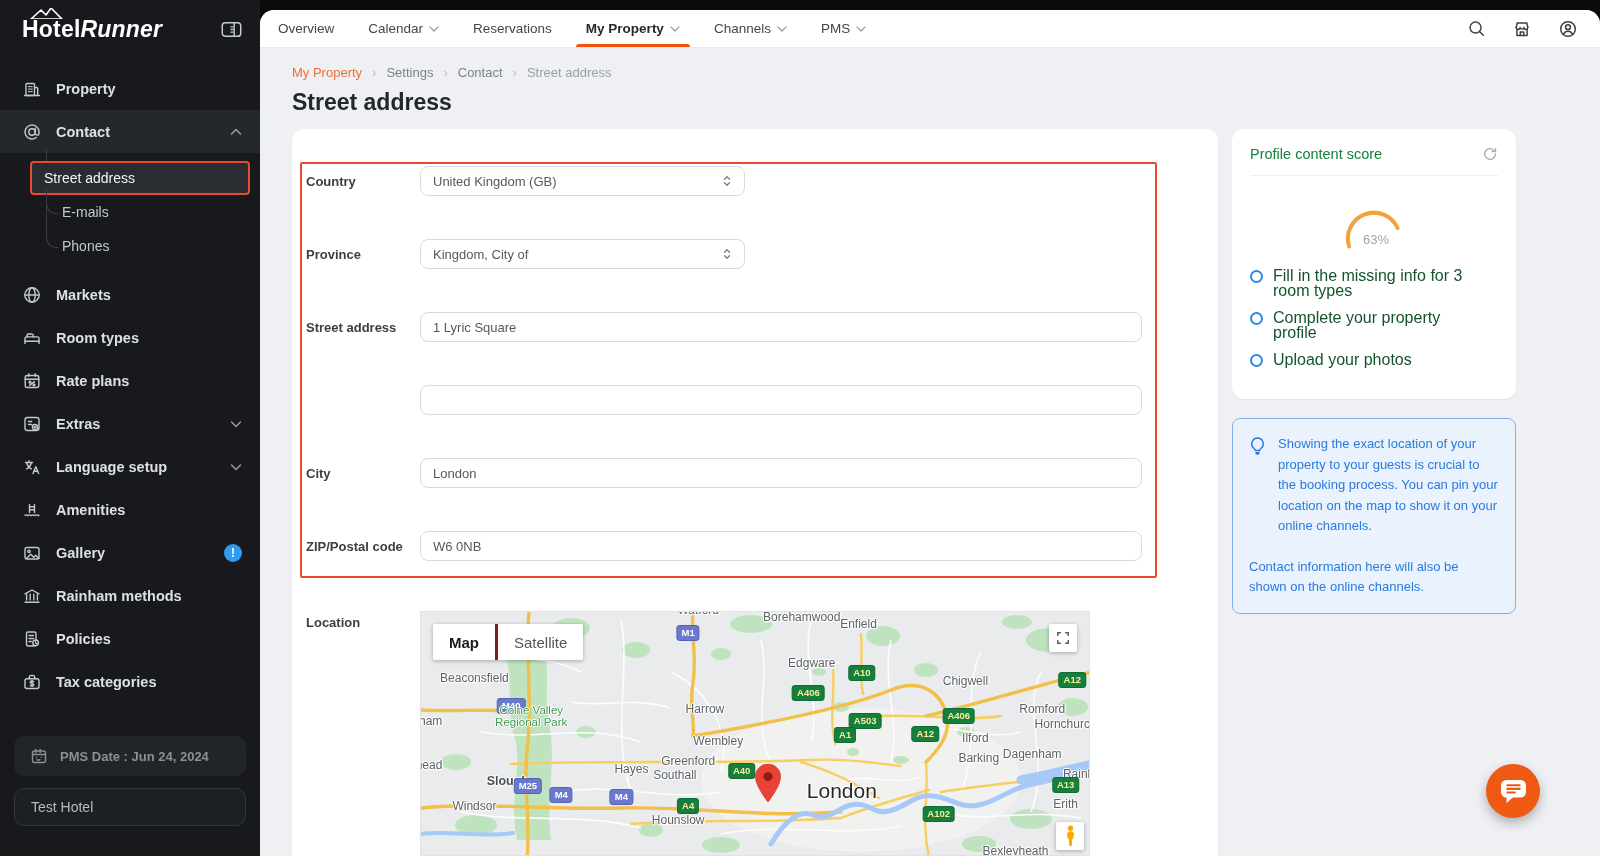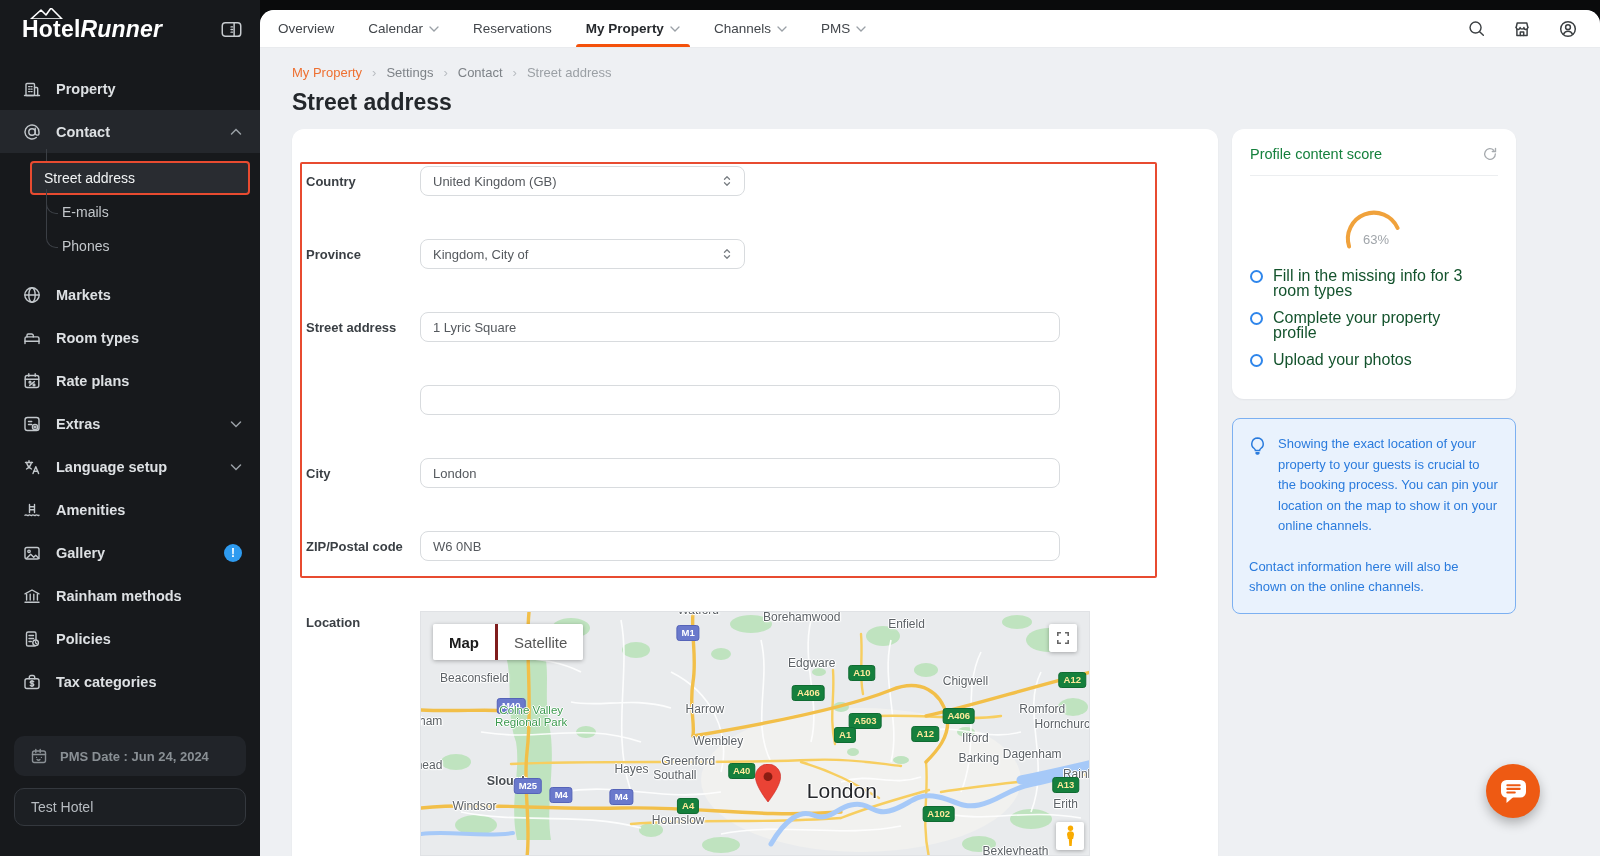--- a/index.html
+++ b/index.html
@@ -53,21 +53,21 @@
 
   .cols { display:flex; gap:14px; margin-top:13px; align-items:flex-start; }
   .main-card { position:relative; width:926px; height:760px; background:#fff; border-radius:12px; box-shadow:0 1px 2px rgba(16,24,40,.05); }
   .red-outline { position:absolute; left:8px; top:33px; width:857px; height:416px; border:2px solid #e84b30; border-radius:2px; pointer-events:none; z-index:5; }
 
   .frow { display:flex; align-items:center; margin-left:14px; margin-bottom:43px; }
   .frow.first { padding-top:37px; }
   .frow .flabel { width:114px; flex-shrink:0; font-size:13px; font-weight:700; color:#3a3f44; }
   .sel { width:325px; height:30px; border:1px solid #d8dbde; border-radius:8px; background:#fff; display:flex; align-items:center; justify-content:space-between; padding:0 10px 0 12px; font-size:13px; color:#55595e; cursor:pointer; }
   .sel svg { stroke:#7a7f84; fill:none; stroke-width:1.3; stroke-linecap:round; stroke-linejoin:round; }
-  .inp { width:640px; height:30px; border:1px solid #d8dbde; border-radius:8px; padding:0 12px; font-size:13px; color:#55595e; background:#fff; font-family:"Liberation Sans",sans-serif; outline:none; }
+  .inp { width:722px; height:30px; border:1px solid #d8dbde; border-radius:8px; padding:0 12px; font-size:13px; color:#55595e; background:#fff; font-family:"Liberation Sans",sans-serif; outline:none; }
   .frow.maprow { align-items:flex-start; margin-bottom:0; }
   .frow.maprow .flabel { margin-top:4px; }
 
   
   .map-box { position:relative; width:670px; height:245px; overflow:hidden; background:#e9ebed; border:1px solid #e0e2e5; }
   .map-box svg.base { position:absolute; inset:0; }
   .map-labels { position:absolute; inset:0; }
   .ml { position:absolute; transform:translate(-50%,-50%); white-space:nowrap; }
   .ml.town { font-size:12px; color:#5c6166; text-shadow:1px 0 0 #fff,-1px 0 0 #fff,0 1px 0 #fff,0 -1px 0 #fff,1px 1px 2px #fff; }
   .ml.townb { font-size:12.5px; font-weight:700; color:#494e53; text-shadow:1px 0 0 #fff,-1px 0 0 #fff,0 1px 0 #fff,0 -1px 0 #fff; }
@@ -501,21 +501,21 @@
                   <g stroke="#a6c9f8" fill="none" stroke-linecap="round">
                     <path stroke-width="5" d="M350,232 C365,206 380,198 392,203 C408,210 415,196 430,193 C448,189 452,203 468,199 C488,194 492,182 512,184 C532,186 538,197 558,193 C578,189 588,176 612,172 C636,168 652,160 670,156"></path>
                     <path stroke-width="9" d="M600,168 C630,162 650,157 672,152"></path>
                     <path stroke-width="4" d="M0,222 C30,218 60,226 92,221"></path>
                   </g>
                 </svg>
 
                 <div class="map-labels" id="map-labels">
                     <span class="ml town" style="left: 41.5%; top: -1%;">Watford</span>
                     <span class="ml town" style="left: 57%; top: 2%;">Borehamwood</span>
-                    <span class="ml town" style="left: 65.5%; top: 5%; margin-left: 48px;">Enfield</span>
+                    <span class="ml town" style="left: 65.5%; top: 5%;">Enfield</span>
                     <span class="ml m" style="left: 40%; top: 8.5%;">M1</span>
                     <span class="ml town" style="left: 58.5%; top: 21%;">Edgware</span>
                     <span class="ml a" style="left: 66%; top: 25%;">A10</span>
                     <span class="ml town" style="left: 81.5%; top: 28.5%;">Chigwell</span>
                     <span class="ml town" style="left: 8%; top: 27%;">Beaconsfield</span>
                     <span class="ml a" style="left: 97.5%; top: 28%;">A12</span>
                     <span class="ml a" style="left: 58%; top: 33.5%;">A406</span>
                     <span class="ml m" style="left: 13.5%; top: 38.5%;">M40</span>
                     <span class="ml town" style="left: 42.5%; top: 40%;">Harrow</span>
                     <span class="ml town" style="left: 93%; top: 40%;">Romford</span>

